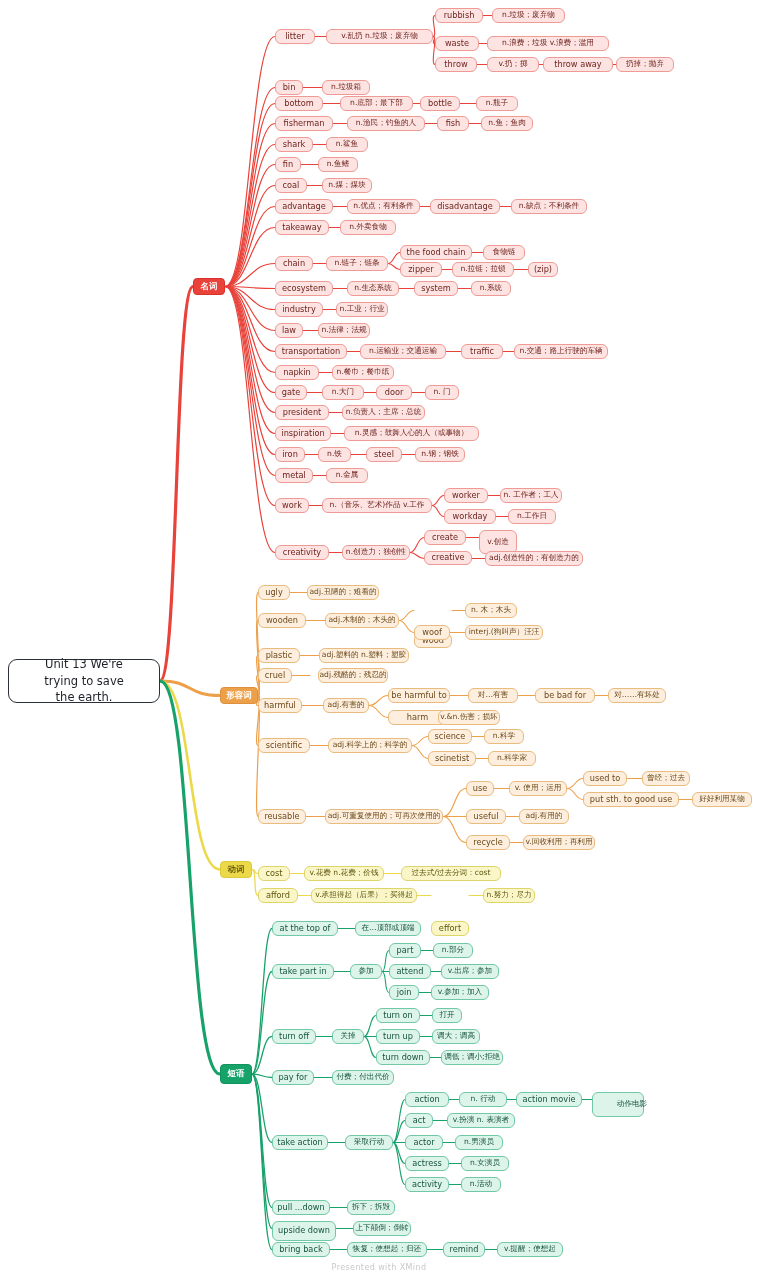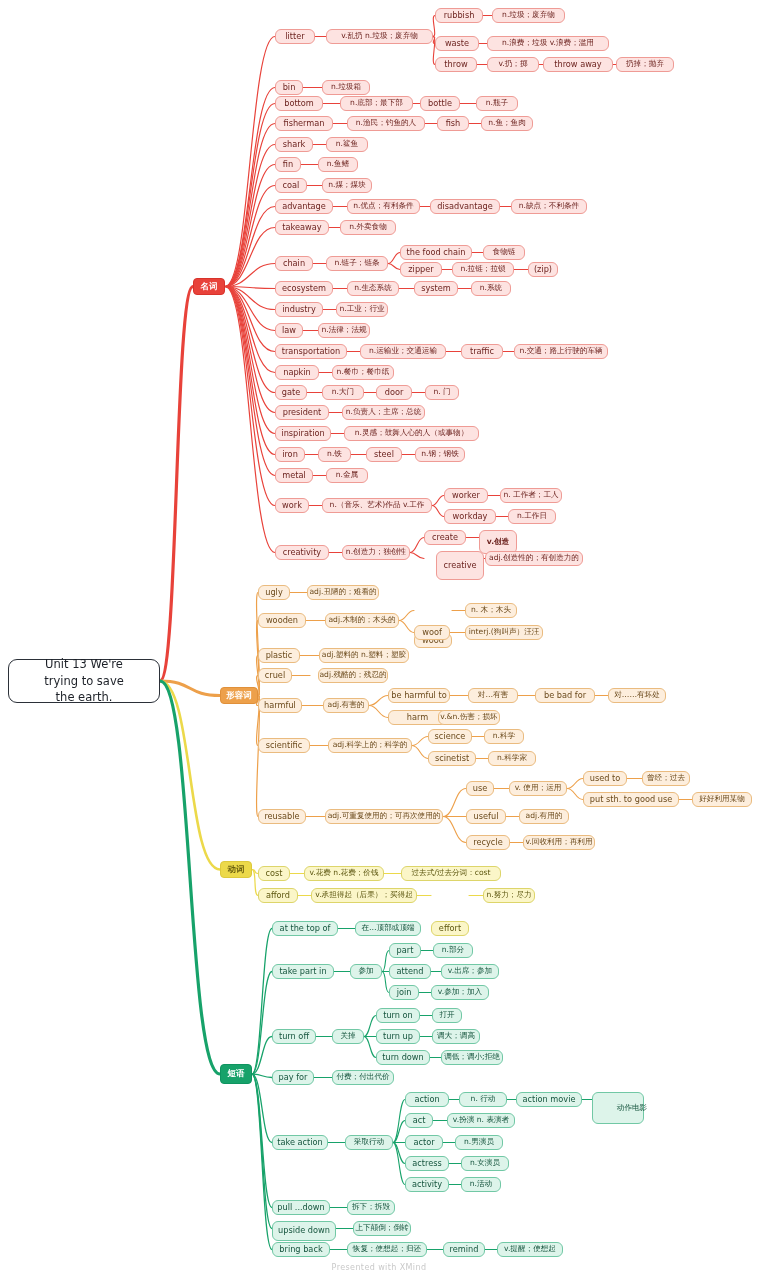--- a/index.html
+++ b/index.html
@@ -301,22 +301,22 @@
   <div class="node leaf red" style="left:275px;top:498px;width:34px;height:15px;">work</div>
   <div class="node leaf red cn" style="left:322px;top:498px;width:110px;height:15px;">n.（音乐、艺术)作品  v.工作</div>
   <div class="node leaf red" style="left:444px;top:488px;width:44px;height:15px;">worker</div>
   <div class="node leaf red cn" style="left:500px;top:488px;width:62px;height:15px;">n. 工作者；工人</div>
   <div class="node leaf red" style="left:444px;top:509px;width:52px;height:15px;">workday</div>
   <div class="node leaf red cn" style="left:508px;top:509px;width:48px;height:15px;">n.工作日</div>
 
   <div class="node leaf red" style="left:275px;top:545px;width:54px;height:15px;">creativity</div>
   <div class="node leaf red cn" style="left:342px;top:545px;width:68px;height:15px;">n.创造力；独创性</div>
   <div class="node leaf red" style="left:424px;top:530px;width:42px;height:15px;">create</div>
-  <div class="node leaf red cn" style="left:479px;top:530px;width:38px;height:24px;font-weight:bold;">v.创造</div>
-  <div class="node leaf red" style="left:436px;top:551px;width:48px;height:29px;">creative</div>
+  <div class="node leaf red cn" style="left:479px;top:530px;width:38px;height:24px;">v.创造</div>
+  <div class="node leaf red" style="left:424px;top:551px;width:48px;height:14px;">creative</div>
   <div class="node leaf red cn" style="left:485px;top:551px;width:98px;height:15px;">adj.创造性的；有创造力的</div>
 
   <div class="node leaf orange" style="left:258px;top:585px;width:32px;height:15px;">ugly</div>
   <div class="node leaf orange cn" style="left:307px;top:585px;width:72px;height:15px;">adj.丑陋的；难看的</div>
 
   <div class="node leaf orange" style="left:258px;top:613px;width:48px;height:15px;">wooden</div>
   <div class="node leaf orange cn" style="left:325px;top:613px;width:74px;height:15px;">adj.木制的；木头的</div>
   <div class="node leaf orange" style="left:414px;top:633px;width:38px;height:15px;">wood</div>
   <div class="node leaf orange cn" style="left:465px;top:603px;width:52px;height:15px;">n. 木；木头</div>
   <div class="node leaf orange" style="left:414px;top:625px;width:36px;height:15px;">woof</div>
@@ -387,21 +387,21 @@
   <div class="node leaf green cn" style="left:441px;top:1050px;width:62px;height:15px;">调低；调小;拒绝</div>
 
   <div class="node leaf green" style="left:272px;top:1070px;width:42px;height:15px;">pay for</div>
   <div class="node leaf green cn" style="left:332px;top:1070px;width:62px;height:15px;">付费；付出代价</div>
 
   <div class="node leaf green" style="left:272px;top:1135px;width:56px;height:15px;">take action</div>
   <div class="node leaf green cn" style="left:345px;top:1135px;width:48px;height:15px;">采取行动</div>
   <div class="node leaf green" style="left:405px;top:1092px;width:44px;height:15px;">action</div>
   <div class="node leaf green cn" style="left:459px;top:1092px;width:48px;height:15px;">n. 行动</div>
   <div class="node leaf green" style="left:516px;top:1092px;width:66px;height:15px;">action movie</div>
-  <div class="node leaf green cn" style="left:592px;top:1092px;width:52px;height:32px;padding-left:32px;">动作电影</div>
+  <div class="node leaf green cn" style="left:592px;top:1092px;width:52px;height:25px;padding-left:32px;">动作电影</div>
   <div class="node leaf green" style="left:405px;top:1113px;width:28px;height:15px;">act</div>
   <div class="node leaf green cn" style="left:447px;top:1113px;width:68px;height:15px;">v.扮演  n. 表演者</div>
   <div class="node leaf green" style="left:405px;top:1135px;width:38px;height:15px;">actor</div>
   <div class="node leaf green cn" style="left:455px;top:1135px;width:48px;height:15px;">n.男演员</div>
   <div class="node leaf green" style="left:405px;top:1156px;width:44px;height:15px;">actress</div>
   <div class="node leaf green cn" style="left:461px;top:1156px;width:48px;height:15px;">n.女演员</div>
   <div class="node leaf green" style="left:405px;top:1177px;width:44px;height:15px;">activity</div>
   <div class="node leaf green cn" style="left:461px;top:1177px;width:40px;height:15px;">n.活动</div>
 
   <div class="node leaf green" style="left:272px;top:1200px;width:58px;height:15px;">pull ...down</div>

